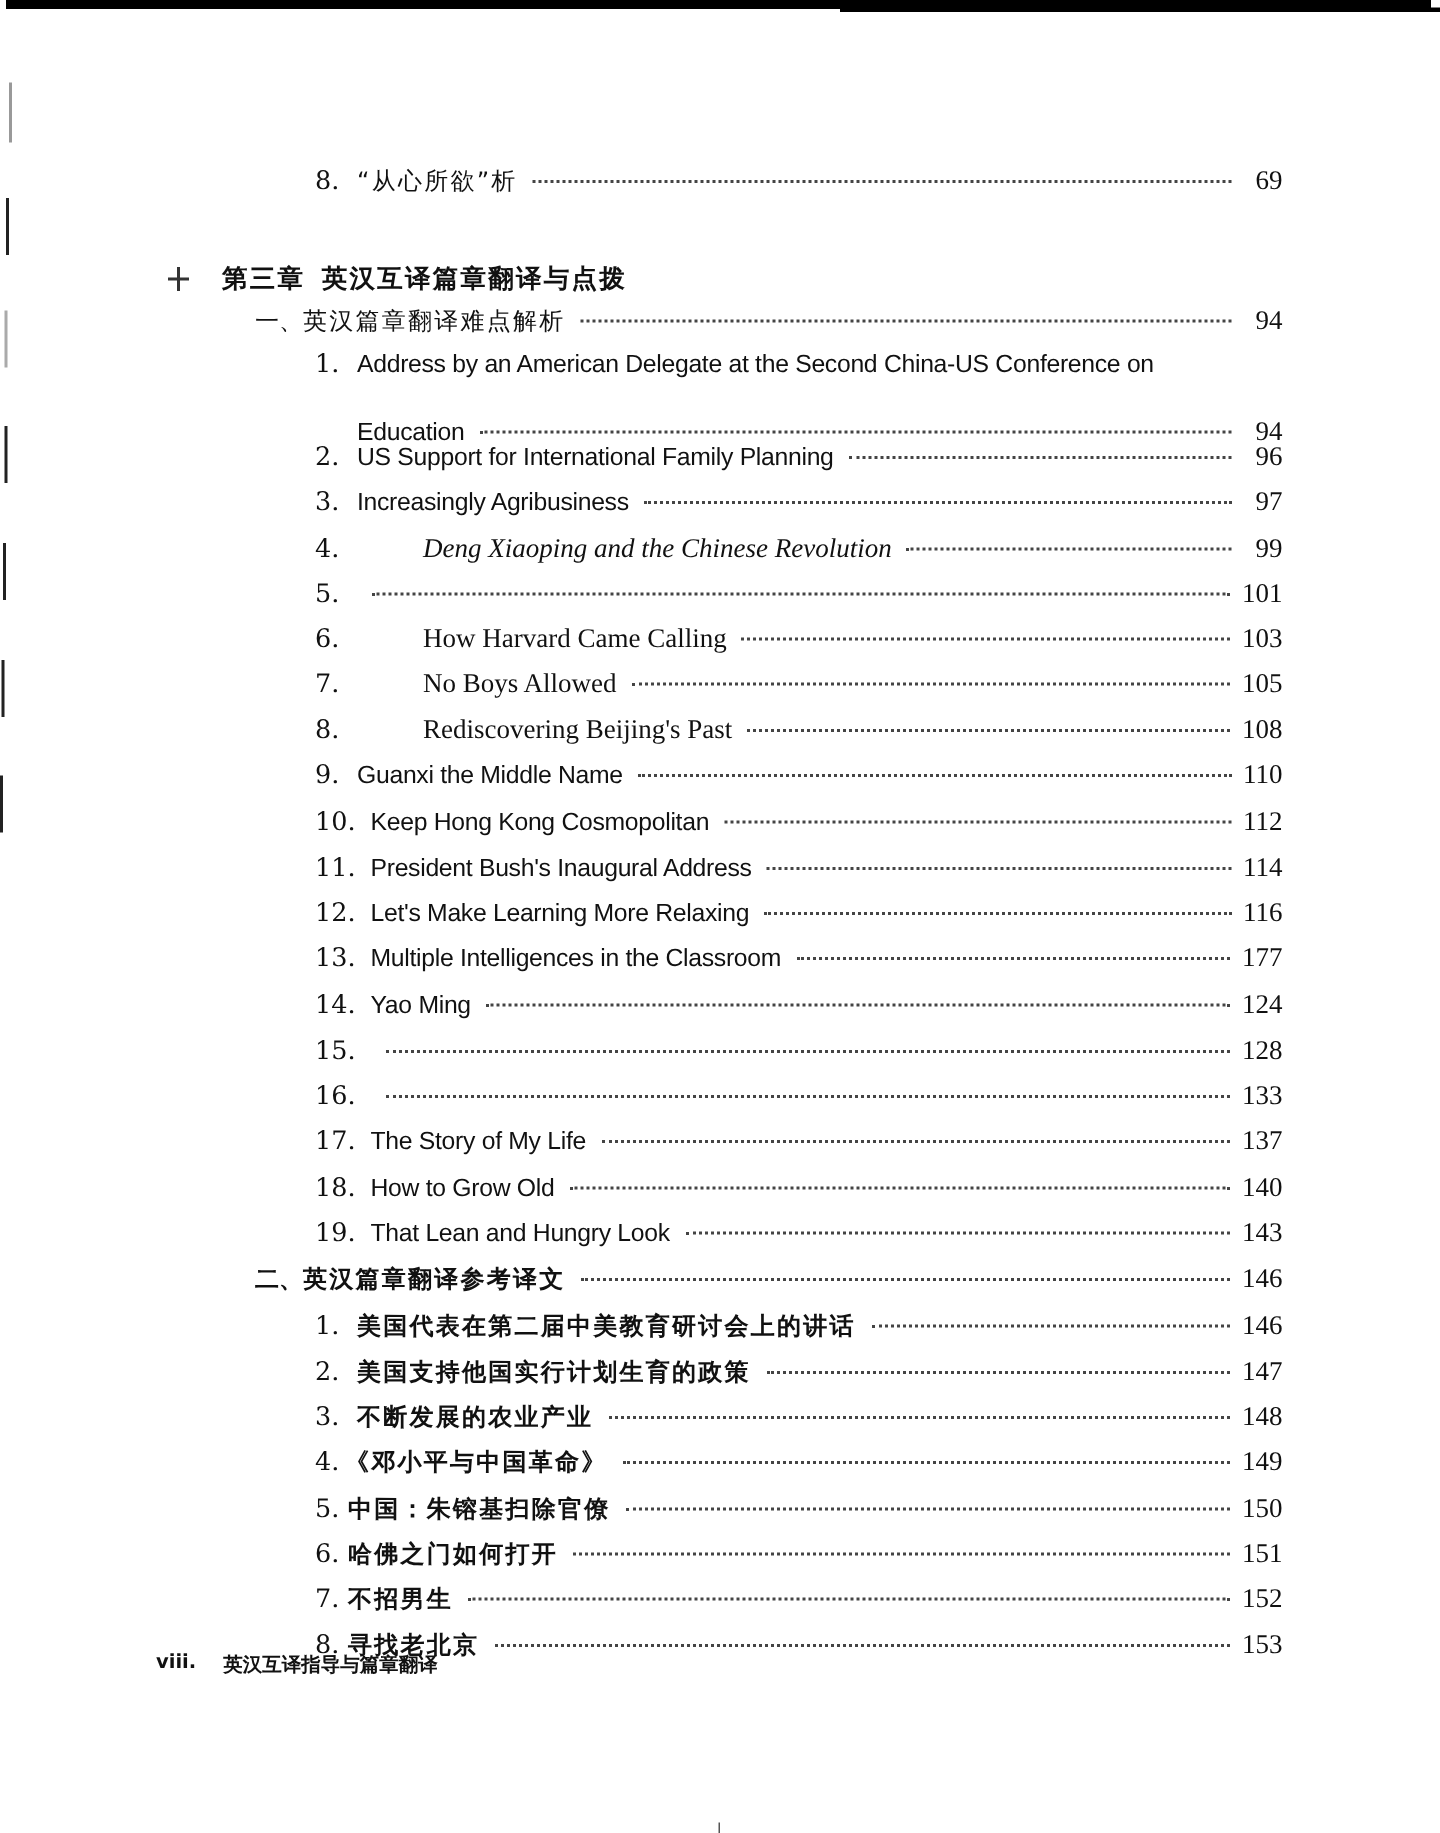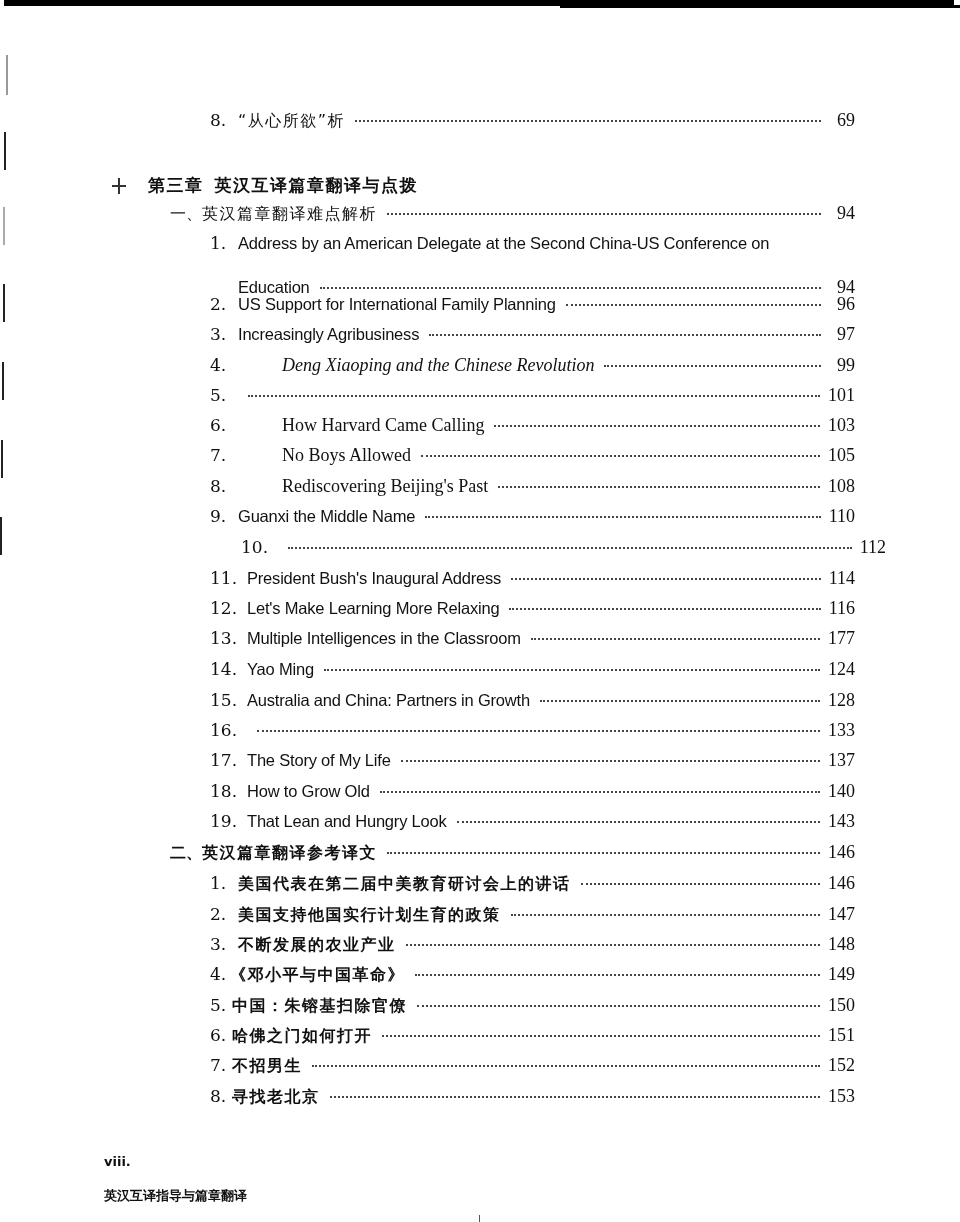--- a/index.html
+++ b/index.html
@@ -121,27 +121,26 @@
     left: 0; top: 7px;
     width: 14px; height: 2px;
     background: #333;
   }
   .chapter-row .chap-num {
     margin-right: 11px;
   }
   .footer {
     position: absolute;
     left: 104px;
-    top: 1154px;
+    top: 1101px;
     font-family: "DejaVu Sans", sans-serif;
     font-weight: bold;
     font-size: 13px;
     display: flex;
     gap: 18px;
-    flex-direction: column;
   }
   .bottom-tick {
     position: absolute;
     left: 479px;
     top: 1215px;
     width: 1px;
     height: 7px;
     background: #555;
   }
 </style>
@@ -228,22 +227,23 @@
   <span class="title serif">Rediscovering Beijing's Past</span>
   <span class="leader"></span>
   <span class="page">108</span>
 </div>
 <div class="toc-row" style="left:210px;top:505px;width:645px;">
   <span class="num" style="width:28px;">9.</span>
   <span class="title en"><span class="it">Guanxi</span><span> the Middle Name</span></span>
   <span class="leader"></span>
   <span class="page">110</span>
 </div>
-<div class="toc-row" style="left:210px;top:536px;width:645px;margin-left:31px;">
+<div class="toc-row" style="left:210px;top:536px;width:645px;">
   <span class="num" style="width:37px;">10.</span>
+  <span class="title en">Keep Hong Kong Cosmopolitan</span>
   <span class="leader"></span>
   <span class="page">112</span>
 </div>
 <div class="toc-row" style="left:210px;top:567px;width:645px;">
   <span class="num" style="width:37px;">11.</span>
   <span class="title en">President Bush's Inaugural Address</span>
   <span class="leader"></span>
   <span class="page">114</span>
 </div>
 <div class="toc-row" style="left:210px;top:597px;width:645px;">
@@ -259,21 +259,20 @@
   <span class="page">177</span>
 </div>
 <div class="toc-row" style="left:210px;top:658px;width:645px;">
   <span class="num" style="width:37px;">14.</span>
   <span class="title en">Yao Ming</span>
   <span class="leader"></span>
   <span class="page">124</span>
 </div>
 <div class="toc-row" style="left:210px;top:689px;width:645px;">
   <span class="num" style="width:37px;">15.</span>
-  <span class="title en">Australia and China: Partners in Growth</span>
   <span class="leader"></span>
   <span class="page">128</span>
 </div>
 <div class="toc-row" style="left:210px;top:719px;width:645px;">
   <span class="num" style="width:37px;">16.</span>
   <span class="leader"></span>
   <span class="page">133</span>
 </div>
 <div class="toc-row" style="left:210px;top:749px;width:645px;">
   <span class="num" style="width:37px;">17.</span>

